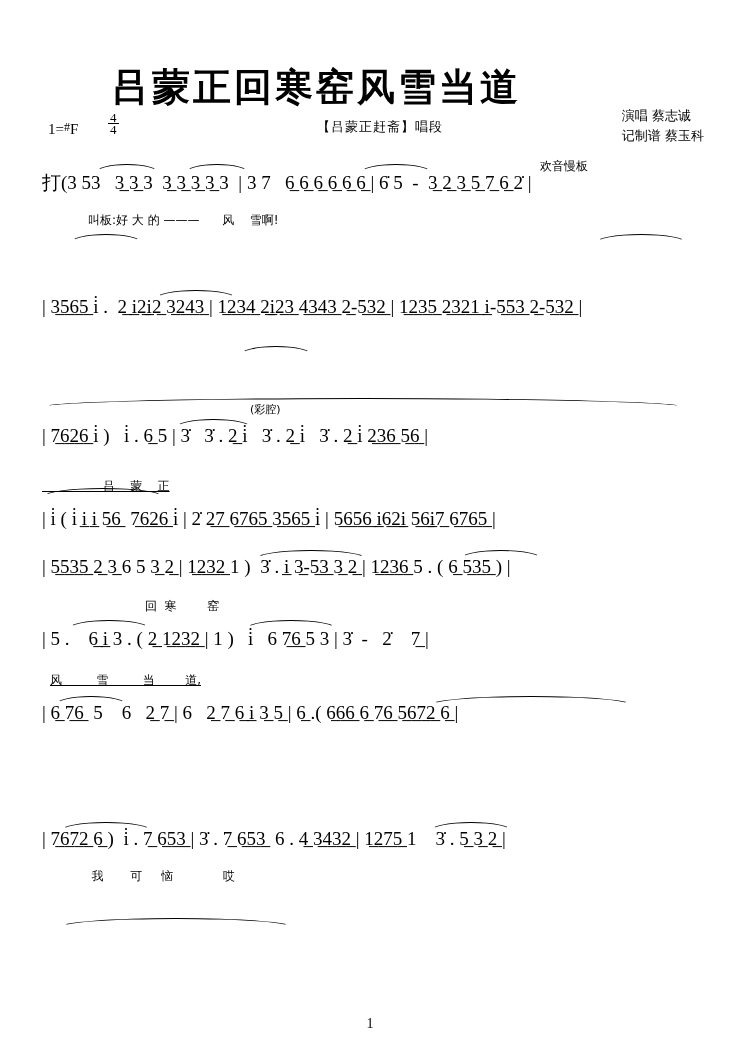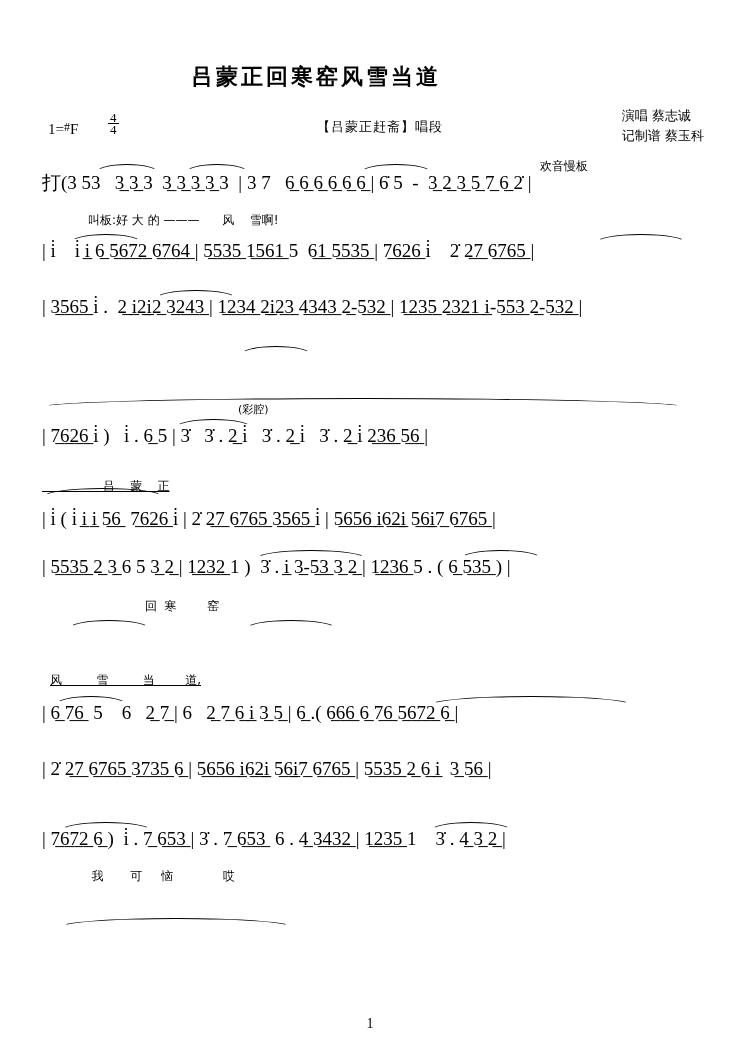--- a/index.html
+++ b/index.html
@@ -22,21 +22,21 @@
   }
 
   
   .title {
     position: absolute;
     top: 62px;
     left: 0;
     width: 632px;
     text-align: center;
     font-family: "DejaVu Sans", sans-serif;
-    font-size: 22px;
+    font-size: 38px;
     font-weight: bold;
     letter-spacing: 3px;
   }
   .subtitle {
     position: absolute;
     top: 118px;
     left: 10px;
     width: 740px;
     text-align: center;
     font-family: "DejaVu Sans", sans-serif;
@@ -75,21 +75,21 @@
   .tempo-mark {
     position: absolute;
     top: 158px;
     left: 540px;
     font-family: "DejaVu Sans", sans-serif;
     font-size: 12px;
   }
   .caiqiang-mark {
     position: absolute;
     top: 402px;
-    left: 238px;
+    left: 250px;
     font-family: "DejaVu Sans", sans-serif;
     font-size: 11px;
   }
 
   
   .line {
     position: absolute;
     left: 42px;
     width: 660px;
     height: 44px;
@@ -157,55 +157,52 @@
   </div>
 
   <div class="tempo-mark">欢音慢板</div>
   <div class="caiqiang-mark">(彩腔)</div>
 
   <div class="line" style="top:170px;">
     <span class="notes">打(3 53   3̲ 3̲ 3  3̲ 3̲ 3̲ 3̲ 3  | 3 7   6̲ 6̲ 6̲ 6̲ 6̲ 6̲ | 6̇ 5  -  3̲ 2̲ 3̲ 5̲ 7̲ 6̲ 2̇ |</span>
   </div>
   <div class="lyrics" style="top:212px; left:88px;">叫板:好 大 的 ———      风    雪啊!</div>
 
-  <div class="line" style="top:240px;">
-    <span class="notes">| i̇    i̇ i̲ 6̲ 5̲6̲7̲2̲ 6̲7̲6̲4̲ | 5̲5̲3̲5̲ 1̲5̲6̲1̲ 5  6̲1̲ 5̲5̲3̲5̲ | 7̲6̲2̲6̲ i̇    2̇ 2̲7̲ 6̲7̲6̲5̲ |</span>
-  </div>
 
   <div class="line" style="top:296px;">
     <span class="notes">| 3̲5̲6̲5̲ i̇ .  2̲ i̲2̲i̲2̲ 3̲2̲4̲3̲ | 1̲2̲3̲4̲ 2̲i̲2̲3̲ 4̲3̲4̲3̲ 2̲-5̲3̲2̲ | 1̲2̲3̲5̲ 2̲3̲2̲1̲ i̲-5̲5̲3̲ 2̲-5̲3̲2̲ |</span>
   </div>
 
 
   <div class="line" style="top:425px;">
     <span class="notes">| 7̲6̲2̲6̲ i̇ )   i̇ . 6̲ 5 | 3̇   3̇ . 2̲ i̇   3̇ . 2̲ i̇   3̇ . 2̲ i̇ 2̲3̲6̲ 5̲6̲ |</span>
   </div>
   <div class="lyrics" style="top:478px; left:42px;text-decoration:underline;">                吕    蒙    正</div>
 
   <div class="line" style="top:508px;">
     <span class="notes">| i̇ ( i̇ i̲ i̲ 5̲6̲  7̲6̲2̲6̲ i̇ | 2̇ 2̲7̲ 6̲7̲6̲5̲ 3̲5̲6̲5̲ i̇ | 5̲6̲5̲6̲ i̲6̲2̲i̲ 5̲6̲i̲7̲ 6̲7̲6̲5̲ |</span>
   </div>
 
   <div class="line" style="top:556px;">
     <span class="notes">| 5̲5̲3̲5̲ 2̲ 3̲ 6 5 3̲ 2̲ | 1̲2̲3̲2̲ 1 )  3̇ . i̲ 3̲-5̲3̲ 3̲ 2̲ | 1̲2̲3̲6̲ 5 . ( 6̲ 5̲3̲5̲ ) |</span>
   </div>
   <div class="lyrics" style="top:598px; left:42px;">                           回  寒        窑</div>
 
+  <div class="line" style="top:628px;">
+    <span class="notes">| 5 .    6̲ i̲ 3 . ( 2̲ 1̲2̲3̲2̲ | 1 )   i̇   6 7̲6̲ 5 3 | 3̇  -   2̇    7̲ |</span>
+  </div>
   <div class="lyrics" style="top:672px; left:50px;text-decoration:underline;">风         雪         当        道,</div>
 
   <div class="line" style="top:702px;">
     <span class="notes">| 6̲ 7̲6̲  5    6   2̲ 7̲ | 6   2̲ 7̲ 6̲ i̲ 3̲ 5̲ | 6̲ .( 6̲6̲6̲ 6̲ 7̲6̲ 5̲6̲7̲2̲ 6̲ |</span>
   </div>
 
-  <div class="line" style="top:758px;">
-    <span class="notes">| 2̇ 2̲7̲ 6̲7̲6̲5̲ 3̲7̲3̲5̲ 6̲ | 5̲6̲5̲6̲ i̲6̲2̲i̲ 5̲6̲i̲7̲ 6̲7̲6̲5̲ | 5̲5̲3̲5̲ 2̲ 6̲ i̲  3̲ 5̲6̲ |</span>
-  </div>
 
   <div class="line" style="top:828px;">
-    <span class="notes">| 7̲6̲7̲2̲ 6̲ )  i̇ . 7̲ 6̲5̲3̲ | 3̇ . 7̲ 6̲5̲3̲  6 . 4̲ 3̲4̲3̲2̲ | 1̲2̲3̲5̲ 1    3̇ . 4̲ 3̲ 2̲ |</span>
+    <span class="notes">| 7̲6̲7̲2̲ 6̲ )  i̇ . 7̲ 6̲5̲3̲ | 3̇ . 7̲ 6̲5̲3̲  6 . 4̲ 3̲4̲3̲2̲ | 1̲2̲7̲5̲ 1    3̇ . 5̲ 3̲ 2̲ |</span>
   </div>
   <div class="lyrics" style="top:868px; left:42px;">             我       可     恼             哎</div>
 
 
   <div class="slur" style="top:164px; left:95px;  width:62px;"></div>
   <div class="slur" style="top:164px; left:185px; width:62px;"></div>
   <div class="slur" style="top:164px; left:360px; width:70px;"></div>
   <div class="slur" style="top:234px; left:70px;  width:70px;"></div>
   <div class="slur" style="top:234px; left:595px; width:90px;"></div>
   <div class="slur" style="top:290px; left:155px; width:80px;"></div>

